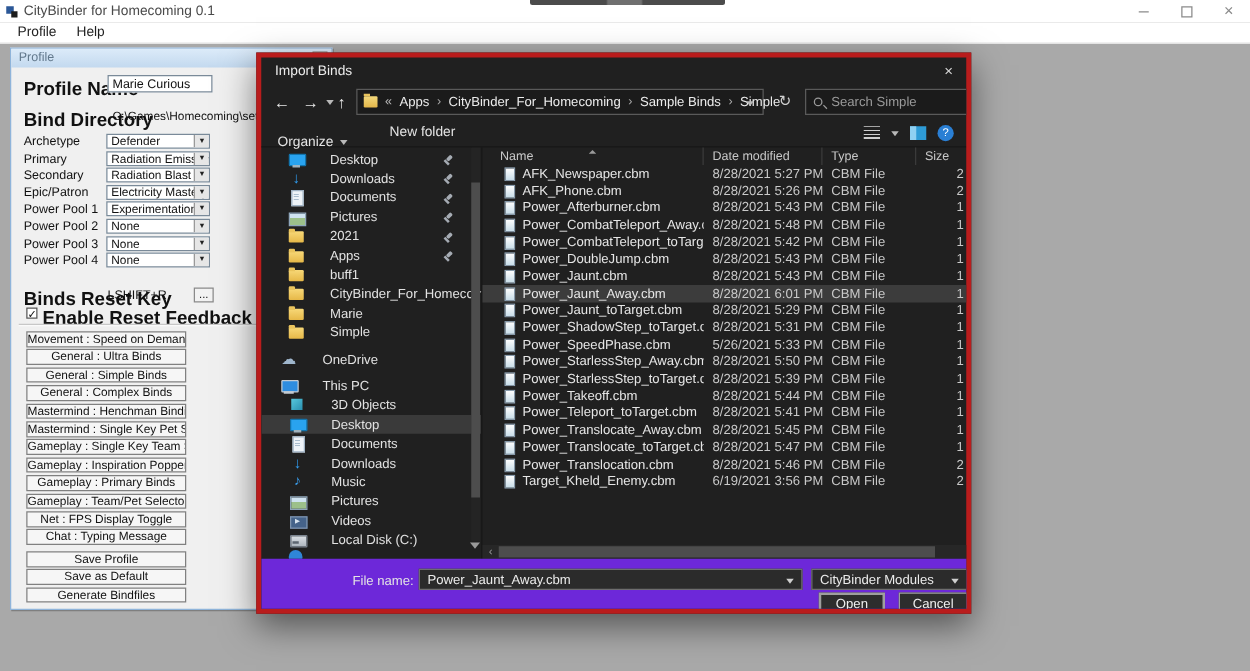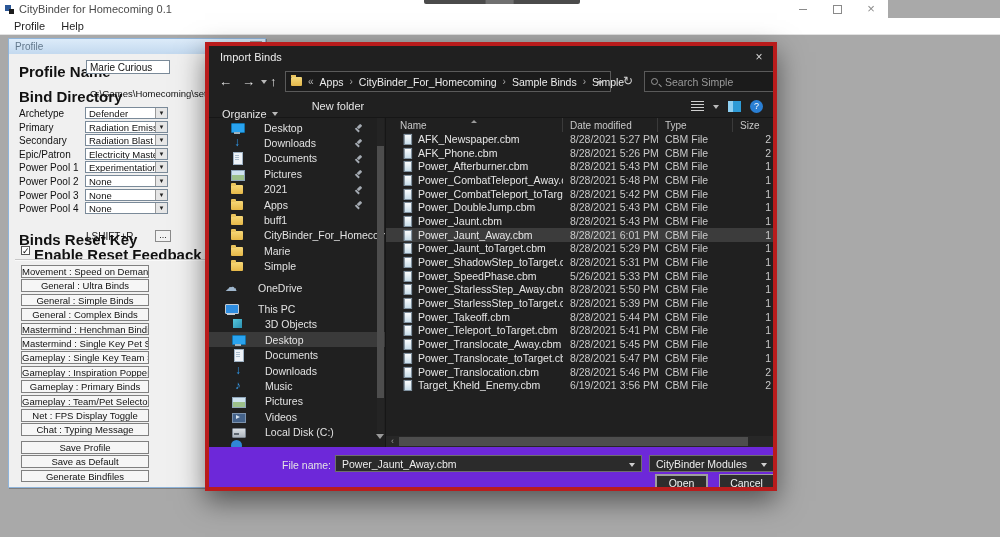--- a/index.html
+++ b/index.html
@@ -1,21 +1,21 @@
 <!DOCTYPE html>
 <html><head>
 <meta charset="utf-8">
 <style>
   * { margin:0; padding:0; box-sizing:border-box; }
   html,body { width:1000px; height:537px; }
   body { font-family:"Liberation Sans", sans-serif; }
   .screen { position:relative; width:1000px; height:537px; background:#a9a9a9; overflow:hidden; }
 
   
-  .titlebar { position:absolute; left:0; top:0; width:888px; height:18px; background:#ffffff; display:flex; align-items:center; }
+  .titlebar { position:absolute; left:0; top:0; width:1000px; height:18px; background:#ffffff; display:flex; align-items:center; }
   .app-icon { width:9px; height:9px; margin:0 5px 0 5px; position:relative; }
   .app-icon::before { content:''; position:absolute; left:0; top:0; width:6px; height:6px; background:#2b5797; }
   .app-icon::after { content:''; position:absolute; right:0; bottom:0; width:5px; height:5px; background:#1c1c1c; }
   .app-title { font-size:11px; color:#4a4a4a; }
   .win-controls { position:absolute; right:0; top:0; height:18px; display:flex; }
   .win-btn { width:34px; height:18px; display:flex; align-items:center; justify-content:center; color:#8a8a8a; font-size:10px; }
   .wb-min::before { content:''; width:8px; height:1px; background:#8a8a8a; }
   .wb-max::before { content:''; width:7px; height:7px; border:1px solid #8a8a8a; }
   .wb-close::before { content:'\00d7'; font-size:13px; line-height:10px; }
   .top-black-bar { position:absolute; left:424px; top:0; width:156px; height:4px; border-radius:0 0 2px 2px;

